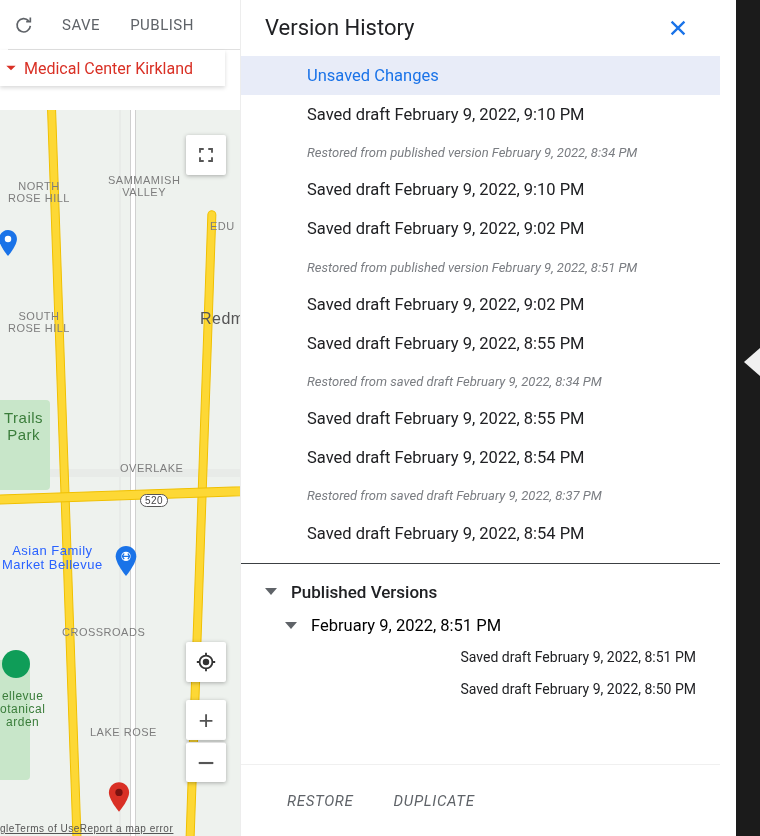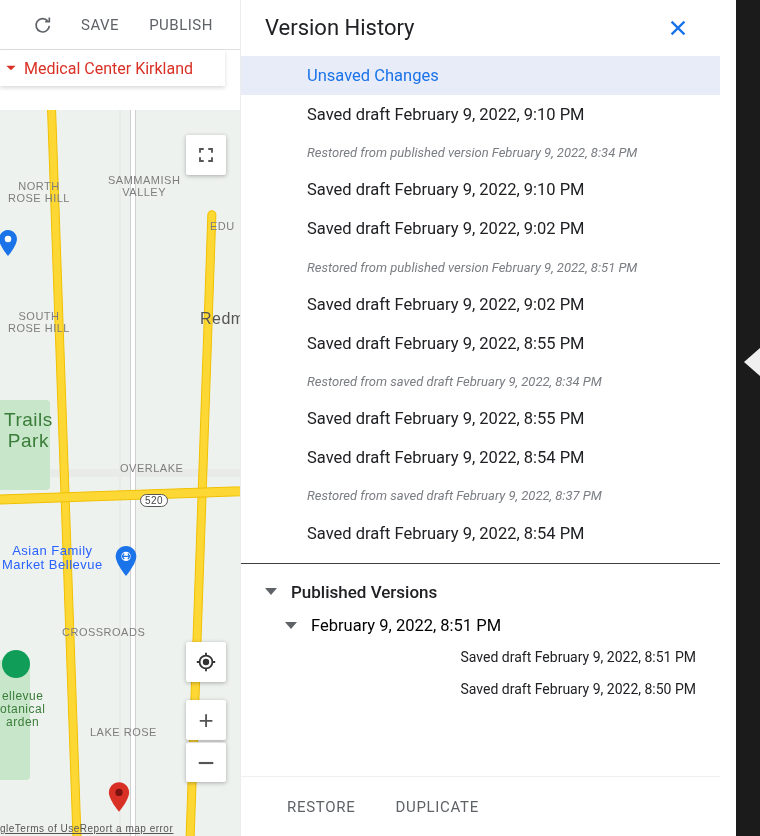--- a/index.html
+++ b/index.html
@@ -1,24 +1,24 @@
 <!DOCTYPE html>
 <html><head>
 <meta charset="utf-8">
 <style>
   * { box-sizing: border-box; margin: 0; padding: 0; }
   html, body { width: 760px; height: 836px; font-family: Roboto, Arial, sans-serif; overflow: hidden; background: #fff; }
   body { position: relative; }
 
   
   .appbar {
-    position: absolute; top: 0; left: 0; width: 240px; height: 50px;
+    position: absolute; top: 0; left: 8px; width: 240px; height: 50px;
     display: flex; align-items: center; gap: 30px; padding-left: 4px;
     color: #5f6368; font-size: 15px; letter-spacing: 0.5px;
-    border-bottom: 1px solid #e0e0e0; background: #fff; justify-content: center;
+    border-bottom: 1px solid #e0e0e0; background: #fff;
   }
   .appbar .redo-icon { width: 20px; height: 20px; }
   .appbar span { cursor: pointer; }
 
   
   .med-strip {
     position: absolute; top: 50px; left: 0; width: 225px; height: 36px;
     display: flex; align-items: center; gap: 6px; padding-left: 4px;
     background: #fff; box-shadow: 0 2px 4px rgba(0,0,0,0.15);
     color: #d93025; font-size: 16px; overflow: hidden; white-space: nowrap;
@@ -49,21 +49,21 @@
   .park1 { top: 290px; left: -10px; width: 60px; height:  90px; }
   .park2 { top: 550px; left: -10px; width: 40px; height: 120px; }
   .park3 { top: 540px; left:   2px; width: 28px; height:  28px; border-radius: 50%; background:#0f9d58; }
 
   .map-label { position: absolute; font-size: 11px; color: #7d7d7d; letter-spacing: 0.5px; text-align: center; line-height: 1.1; }
   .ml-nrh   { top:  70px; left:   8px; }
   .ml-sv    { top:  64px; left: 108px; }
   .ml-edu   { top: 110px; left: 210px; }
   .ml-srh   { top: 200px; left:   8px; }
   .ml-redm  { top: 200px; left: 200px; font-size: 16px; color:#555; }
-  .ml-trail { top: 300px; left:   4px; font-size: 19px; color:#3a7d3a; }
+  .ml-trail { top: 300px; left:   4px; font-size: 15px; color:#3a7d3a; }
   .ml-ovl   { top: 352px; left: 120px; }
   .ml-520   { top: 384px; left: 140px; font-size: 10px; color:#444;
               border: 1px solid #555; border-radius: 8px; padding: 0 4px; background:#fff; }
   .ml-afmb  { top: 434px; left:   2px; font-size: 13px; color:#2962ff; }
   .ml-cross { top: 516px; left:  62px; }
   .ml-lake  { top: 616px; left:  90px; }
   .ml-green { top: 580px; left:   0px; font-size: 12px; color:#3a7d3a; }
   .ml-attrib{ bottom: 2px; left: 0; font-size: 10px; color:#555; text-decoration: underline; display:flex; }
   .ml-attrib span { text-decoration: underline; }
 
@@ -109,23 +109,24 @@
   .entry.selected { background: #e8ecf8; color: #1a73e8; }
   .entry .note { display:block; font-size: 13px; font-style: italic;
                  color: #7a7d82; margin-top: 18px; }
   .pub-sub { display:flex; align-items:center; gap:14px; padding: 6px 24px 6px 44px;
              font-size: 16.5px; }
   .pub-entry { padding: 8px 24px 8px 76px; font-size: 14px; color:#202124;text-align:right; }
 
   hr.sep { border: none; border-top: 1px solid #3c4043; margin: 10px 0; }
 
   .panel-foot {
-    height: 60px; display: flex; align-items: center; gap: 40px;
+    height: 72px; display: flex; align-items: center; gap: 40px;
     padding-left: 46px; color: #5f6368; font-size: 15px; letter-spacing: 0.7px;
     border-top: 1px solid rgba(0,0,0,0.06);
+    font-style: italic;
   }
   .panel-foot span { cursor: pointer; }
 
   
   .scroll-track {
     position: absolute; right: 10px; top: 56px; width: 10px; height: 700px;
     background: #f1f1f1; border-radius: 5px;
   }
   .scroll-thumb {
     position: absolute; right: 10px; top: 56px; width: 10px; height: 560px;

